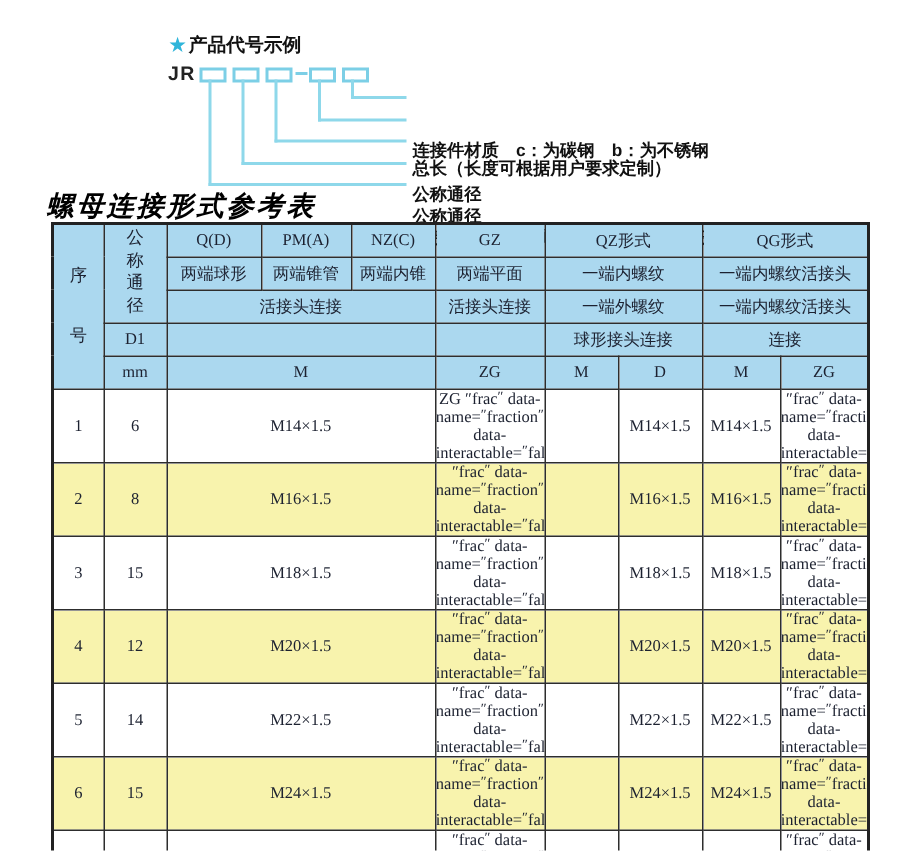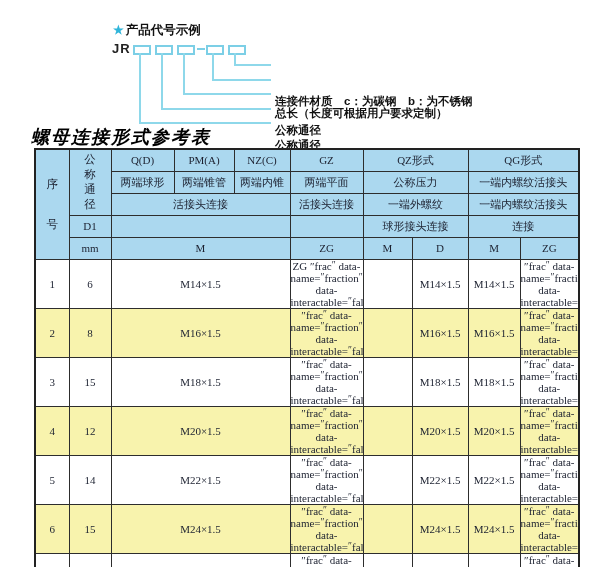--- a/index.html
+++ b/index.html
@@ -117,21 +117,21 @@
       <td class="hd">NZ(C)</td>
       <td class="hd">GZ</td>
       <td class="hd" colspan="2">QZ形式</td>
       <td class="hd" colspan="2">QG形式</td>
     </tr>
     <tr>
       <td class="hd">两端球形</td>
       <td class="hd">两端锥管</td>
       <td class="hd">两端内锥</td>
       <td class="hd">两端平面</td>
-      <td class="hd" colspan="2">公称压力</td>
+      <td class="hd" colspan="2">一端内螺纹</td>
       <td class="hd" colspan="2">一端内螺纹活接头</td>
     </tr>
     <tr>
       <td class="hd" colspan="3">活接头连接</td>
       <td class="hd">活接头连接</td>
       <td class="hd" colspan="2">一端外螺纹</td>
       <td class="hd" colspan="2">一端内螺纹活接头</td>
     </tr>
     <tr>
       <td class="hd">D1</td>

